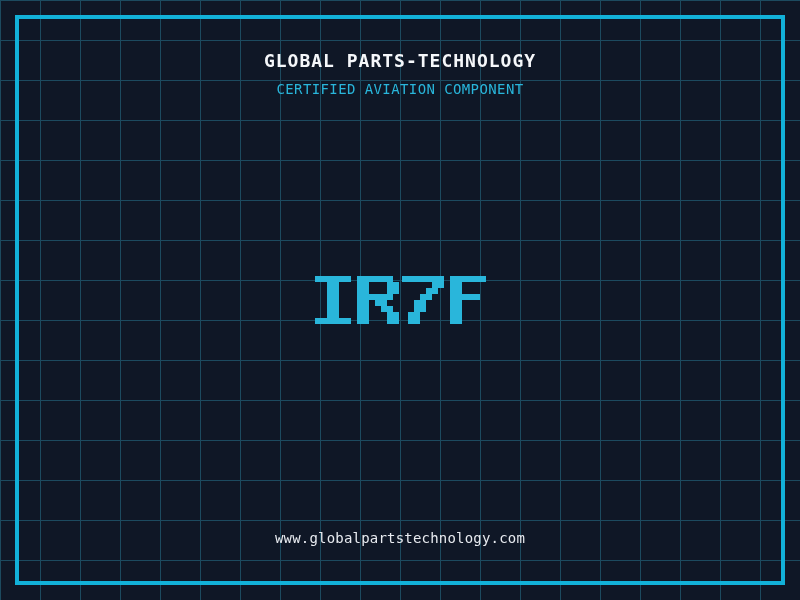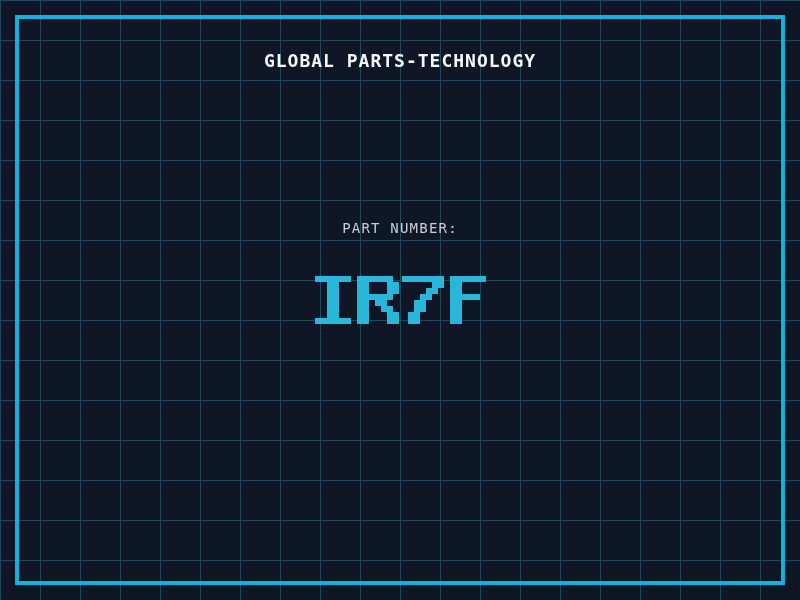--- a/index.html
+++ b/index.html
@@ -85,22 +85,22 @@
   }
 </style>
 </head>
 <body>
 
 <div class="certificate">
   <div class="frame"></div>
 
   <div class="txt company-name">GLOBAL PARTS-TECHNOLOGY</div>
 
-
-  <div class="txt part-label">PART NUMBER:</div>
+  <div class="txt tagline">CERTIFIED AVIATION COMPONENT</div>
+
 
   <div class="part-number" aria-label="IR7F">
       <div class="px-char">
         <div class="px-dot" style="left: 5px; top: 0px;"></div>
         <div class="px-dot" style="left: 11px; top: 0px;"></div>
         <div class="px-dot" style="left: 17px; top: 0px;"></div>
         <div class="px-dot" style="left: 23px; top: 0px;"></div>
         <div class="px-dot" style="left: 29px; top: 0px;"></div>
         <div class="px-dot" style="left: 35px; top: 0px;"></div>
         <div class="px-dot" style="left: 17px; top: 6px;"></div>
@@ -203,13 +203,14 @@
         <div class="px-dot" style="left: 11px; top: 24px;"></div>
         <div class="px-dot" style="left: 5px; top: 30px;"></div>
         <div class="px-dot" style="left: 11px; top: 30px;"></div>
         <div class="px-dot" style="left: 5px; top: 36px;"></div>
         <div class="px-dot" style="left: 11px; top: 36px;"></div>
         <div class="px-dot" style="left: 5px; top: 42px;"></div>
         <div class="px-dot" style="left: 11px; top: 42px;"></div>
       </div>
     </div>
 
+  <div class="txt website-url">www.globalpartstechnology.com</div>
 </div>
 
 </body></html>

